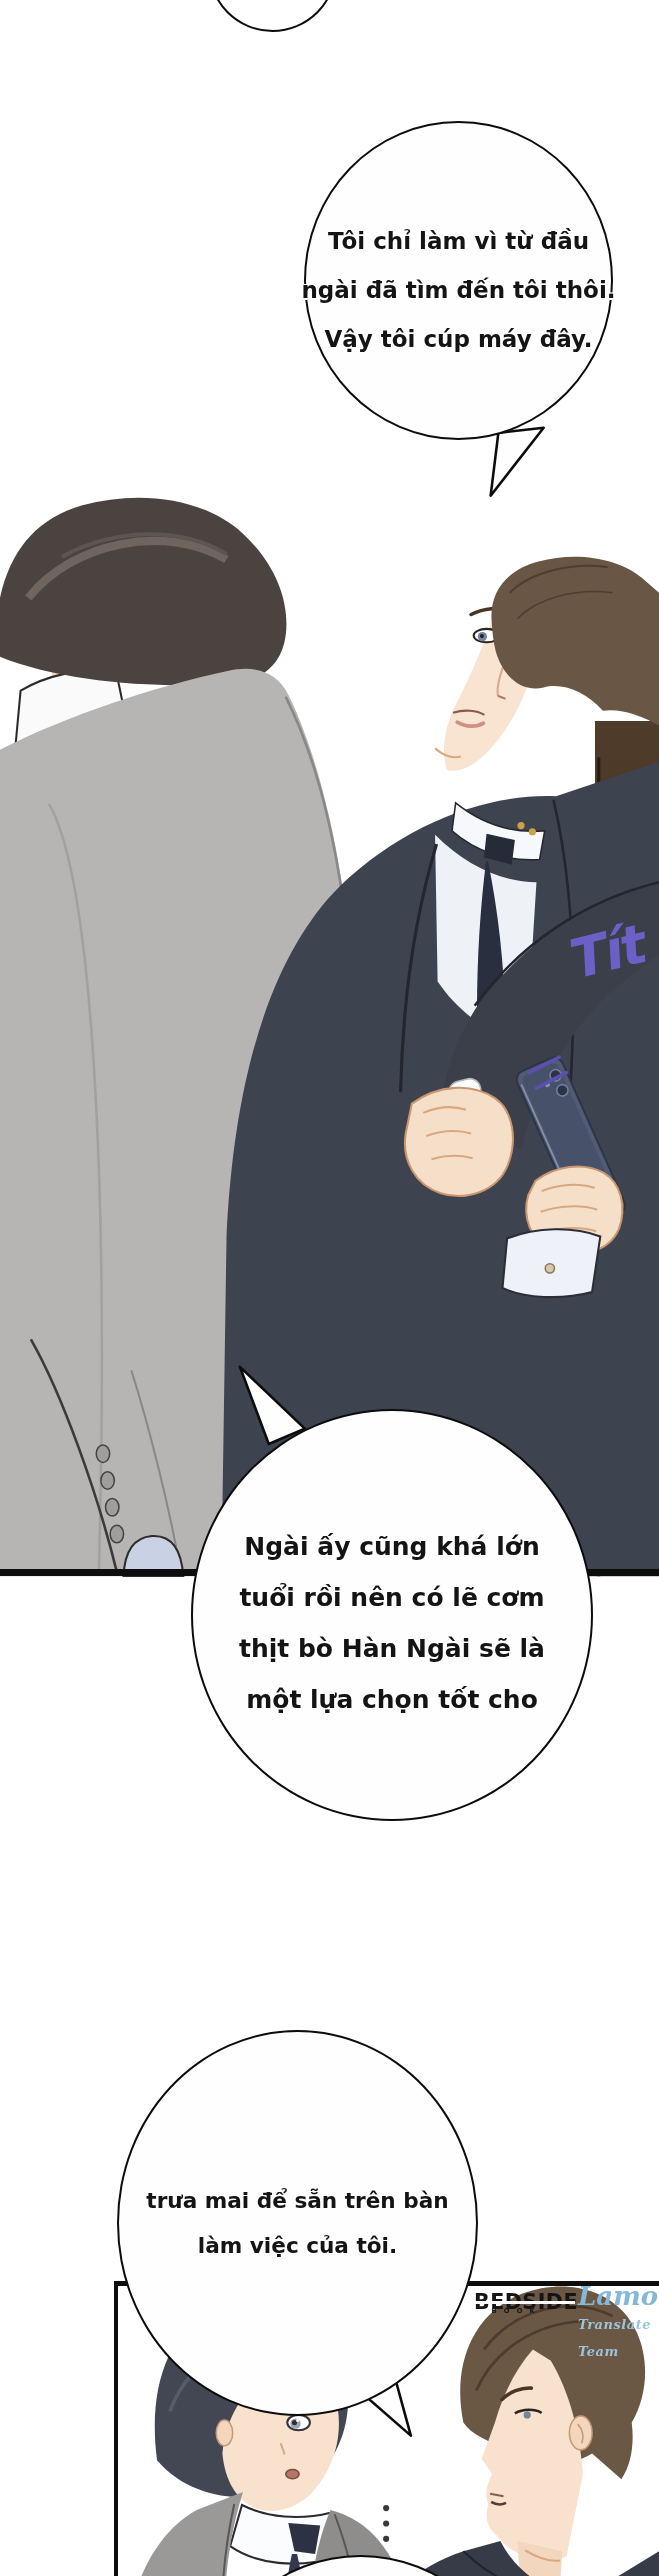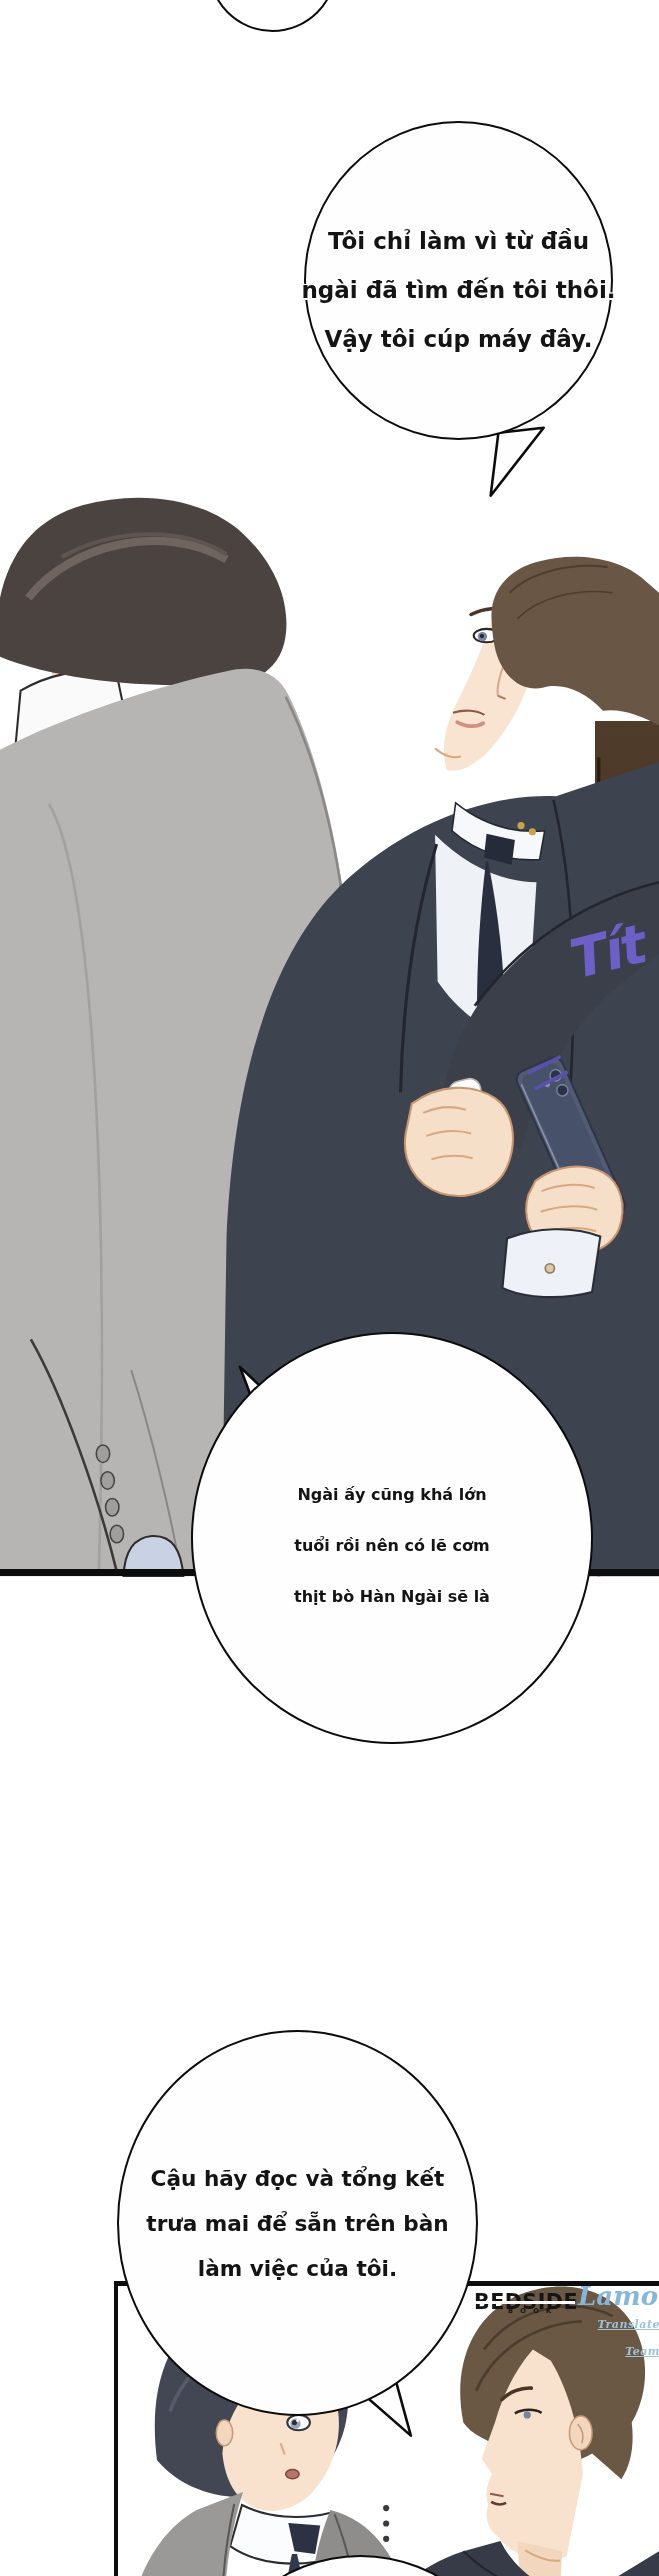--- a/index.html
+++ b/index.html
@@ -17,37 +17,37 @@
     background:linear-gradient(90deg,#2e2419 0%,#3c2e1f 22%,#49382 sandbox6 0,#4a3826 45%,
       #5d4831 60%,#8a755e 71%,#cfc2b2 80%,#f2ede5 89%,#fbf9f6 100%);}
   .pborder{position:absolute;background:#0d0d0d;}
   
   .bub{position:absolute;background:#fefefe;border:2.6px solid #0c0c0c;border-radius:50%;
        display:flex;flex-direction:column;justify-content:center;align-items:center;
        text-align:center;color:#141414;font-weight:bold;box-sizing:border-box;}
   .bub span{display:block;white-space:nowrap;
        text-shadow:-1px -1px 0 #fff,1px -1px 0 #fff,-1px 1px 0 #fff,1px 1px 0 #fff,0 1.5px 0 #fff;}
   #b1{left:304px;top:121px;width:309px;height:319px;font-size:23px;line-height:49px;padding-top:20.6px;}
-  #b2{left:191px;top:1332px;width:402px;height:412px;font-size:16px;line-height:51px;padding-top:15.5px;}
+  #b2{left:191px;top:1409px;width:402px;height:412px;font-size:25px;line-height:51px;padding-top:15.5px;}
   #b3{left:117px;top:2030px;width:361px;height:386px;font-size:21.6px;line-height:45px;}
   #b4{left:210px;top:2555px;width:301px;height:284px;font-size:23px;line-height:43px;padding-top:18.5px;}
   #b0{left:208px;top:-98px;width:129px;height:130px;background:#ffffff;}
   .tail{position:absolute;overflow:visible;}
   
   #sfx-tit{position:absolute;left:576px;top:918px;width:88px;height:108px;
      color:#6c5fc6;font-size:54px;font-style:italic;font-weight:bold;letter-spacing:-2.6px;
      transform:rotate(-14deg);}
   #wm1{position:absolute;left:474px;top:2290px;width:103px;height:27px;color:#151515;
      font-size:20.6px;font-weight:bold;letter-spacing:0.5px;line-height:25px;}
   #wm1 .slit{position:absolute;left:-2.1px;top:10.8px;width:103px;height:3.6px;background:#fdfcfa;}
-  #wm1 .book{position:absolute;left:17.5px;top:8.8px;width:67px;text-align:right;font-size:6.7px;
+  #wm1 .book{position:absolute;left:17.5px;top:8.8px;width:67px;text-align:left;font-size:6.7px;
      letter-spacing:7.2px;color:#151515;font-weight:bold;}
   #wm2{position:absolute;left:578px;top:2283px;width:82px;height:41px;color:#85b8d8;
      font-size:26px;font-style:italic;font-weight:bold;font-family:"DejaVu Serif",serif;line-height:27px;}
-  #wm2 small{display:block;font-size:11px;color:#9cc3da;text-align:right;margin-top:1px;letter-spacing:0.5px;text-decoration:underline;}
+  #wm2 small{display:block;font-size:13px;color:#9cc3da;margin-top:1px;letter-spacing:0.5px;}
   svg{position:absolute;left:0;top:0;}
 </style>
 </head>
 <body>
 
 <div id="page">
 
   <div id="panel1" class="panel">
     <div class="sideDark"></div>
   </div>
@@ -211,24 +211,24 @@
   <div class="bub" id="b1">
     <span>Tôi chỉ làm vì từ đầu</span>
     <span>ngài đã tìm đến tôi thôi.</span>
     <span>Vậy tôi cúp máy đây.</span>
   </div>
 
   <div class="bub" id="b2">
     <span>Ngài ấy cũng khá lớn</span>
     <span>tuổi rồi nên có lẽ cơm</span>
     <span>thịt bò Hàn Ngài sẽ là</span>
+    <span>một lựa chọn tốt cho</span>
   </div>
 
   <div class="bub" id="b3">
-    <span>Cậu hãy đọc và tổng kết</span>
     <span>trưa mai để sẵn trên bàn</span>
     <span>làm việc của tôi.</span>
   </div>
 
   <div class="bub" id="b4">
     
     
     
   </div>
 

